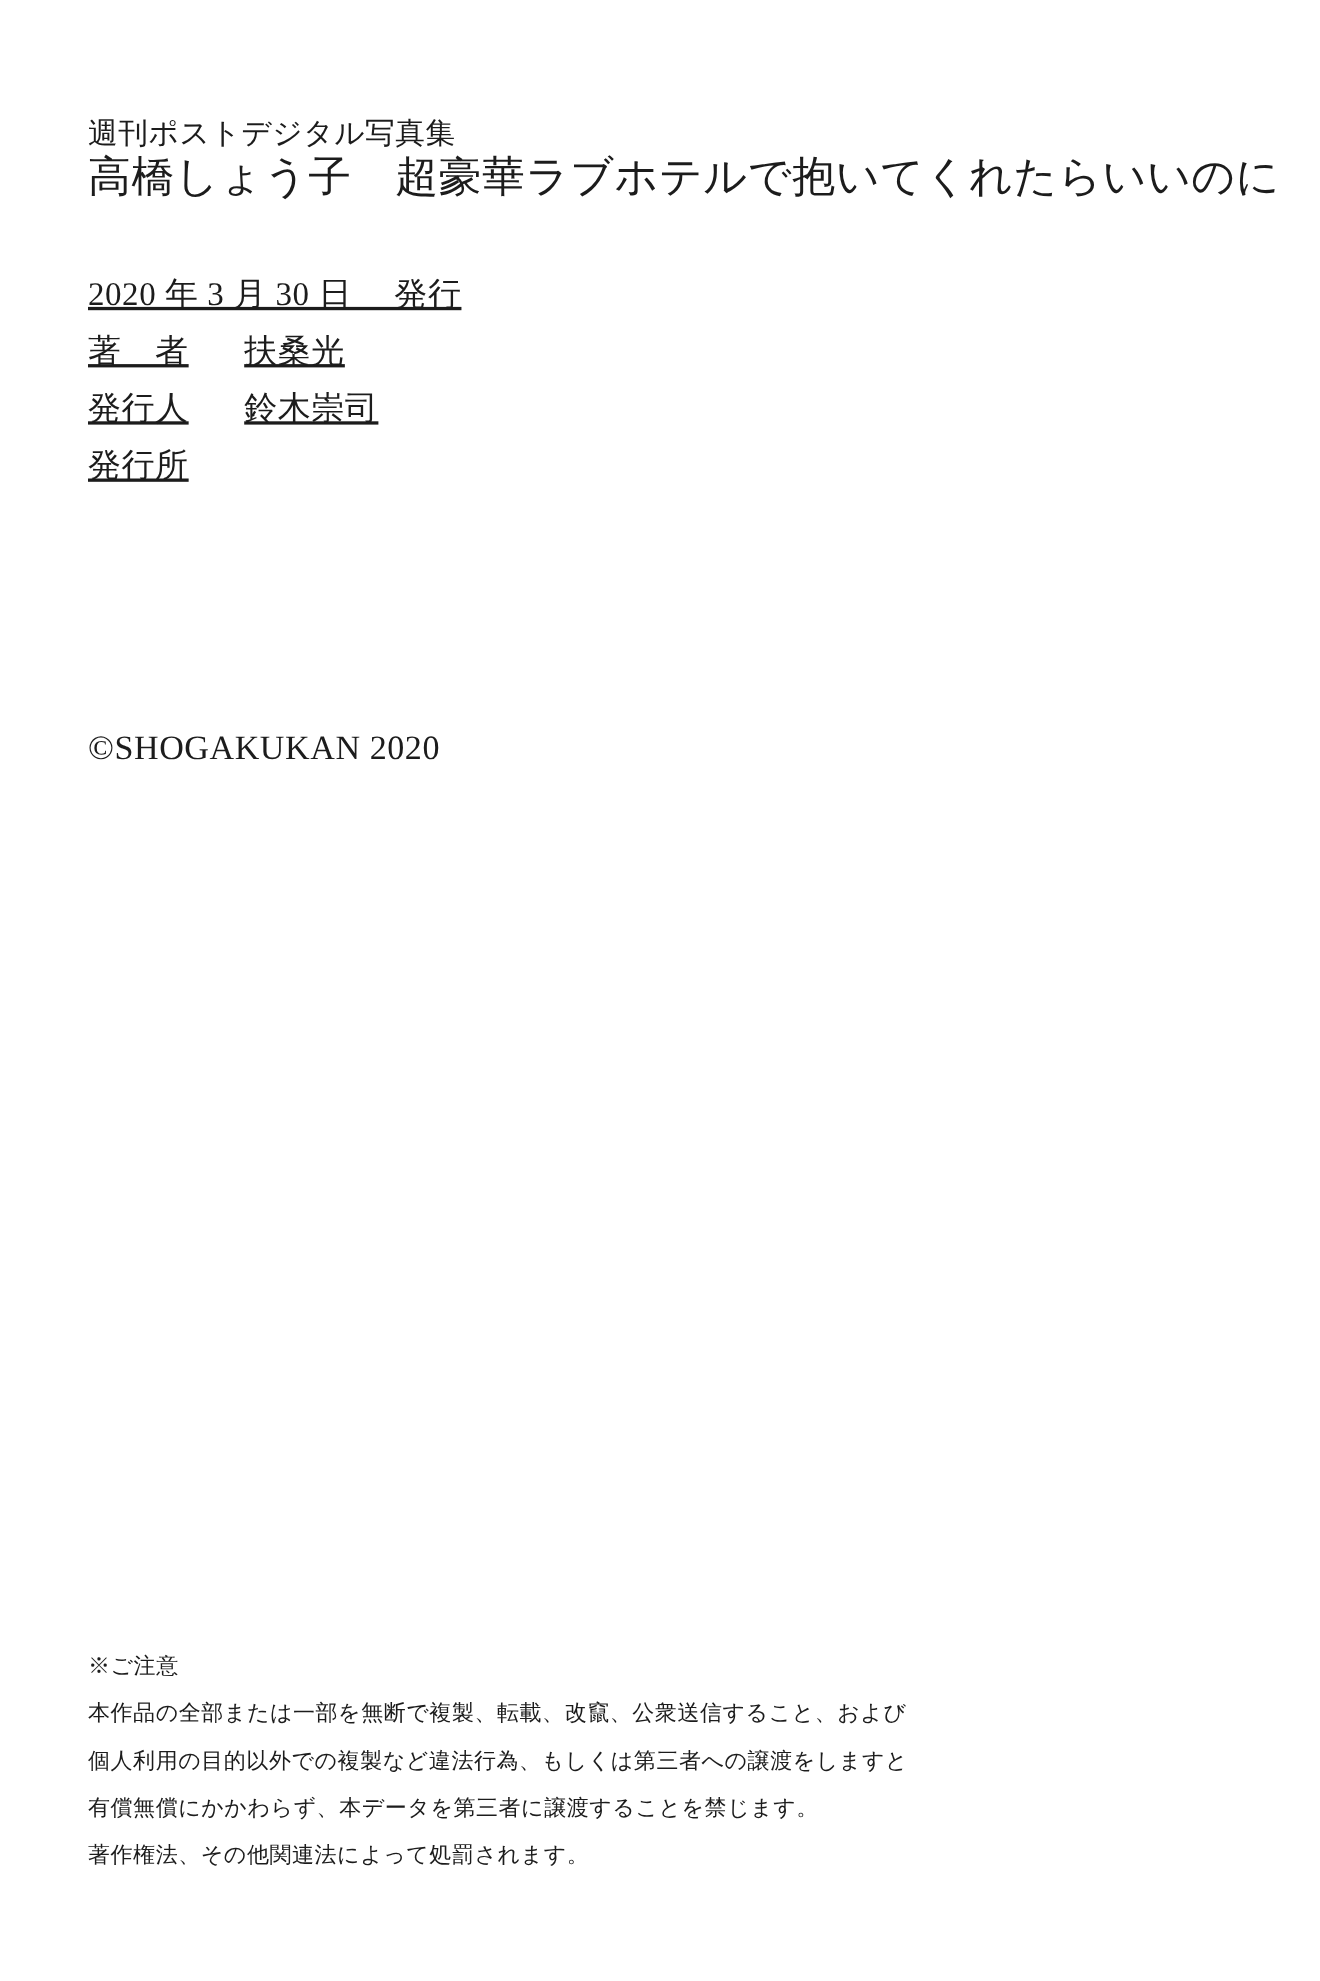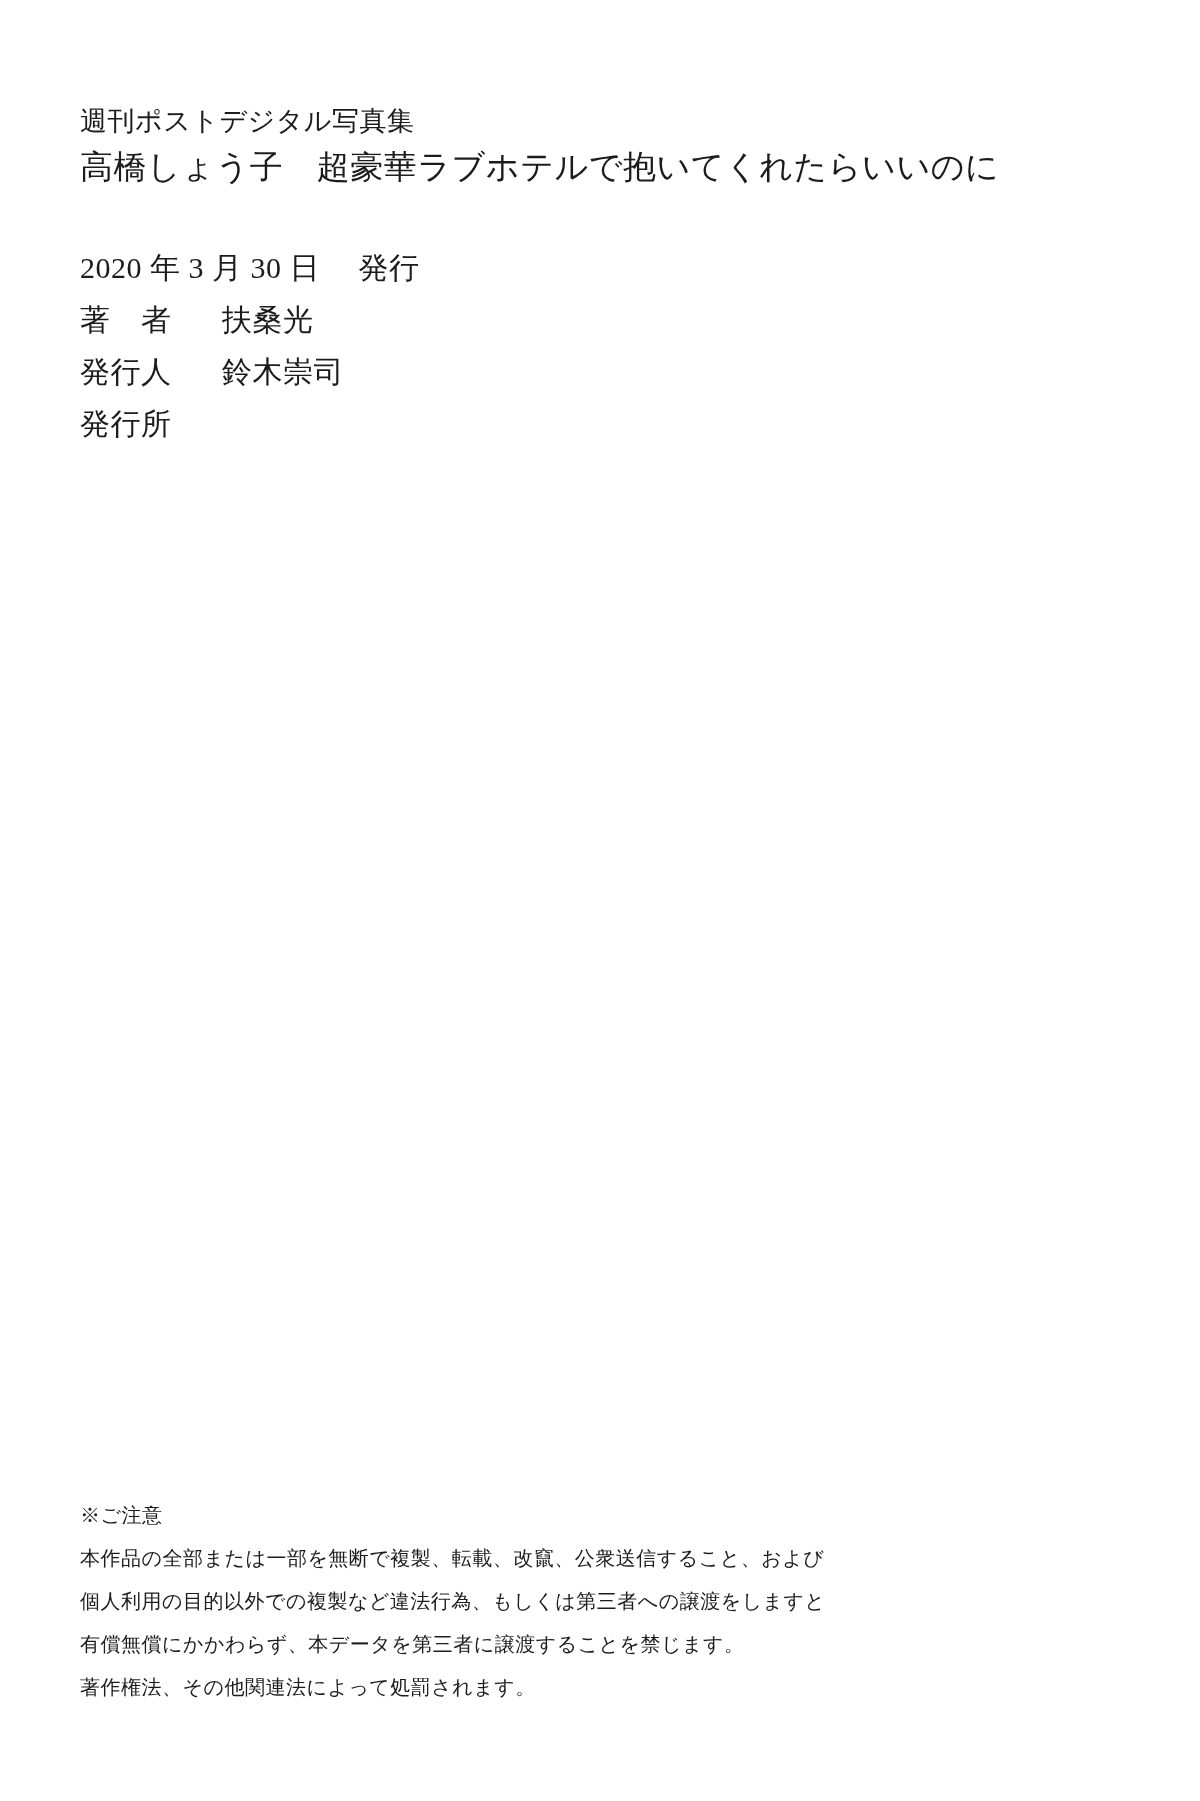--- a/index.html
+++ b/index.html
@@ -24,32 +24,33 @@
     left: 80px;
     top: 103px;
     font-size: 27px;
     letter-spacing: 0.5px;
     white-space: pre;
     text-align: center;
   }
   .title-line {
     position: absolute;
     left: 80px;
-    top: 145px;
-    font-size: 33px;
+    top: 134px;
+    font-size: 39px;
     letter-spacing: 0.5px;
     white-space: pre;
   }
   .info-block {
     position: absolute;
     left: 80px;
     top: 242px;
     font-size: 30px;
     line-height: 52px;
     letter-spacing: 0.5px;
+    text-decoration: underline;
   }
   .info-row {
     display: flex;
     white-space: pre;
   }
   .info-row .label {
     width: 96px;
     flex: 0 0 96px;
   }
   .info-row .value {
@@ -98,20 +99,21 @@
       <span class="label">発行人</span>
       <span class="value">鈴木崇司</span>
     </div>
 
     <div class="info-row">
       <span class="label">発行所</span>
     </div>
 
   </div>
 
+  <div class="copyright-line">©SHOGAKUKAN 2020</div>
 
   <div class="notice-block">
     <div class="notice-line">※ご注意</div>
     <div class="notice-line">本作品の全部または一部を無断で複製、転載、改竄、公衆送信すること、および</div>
     <div class="notice-line">個人利用の目的以外での複製など違法行為、もしくは第三者への譲渡をしますと</div>
     <div class="notice-line">有償無償にかかわらず、本データを第三者に譲渡することを禁じます。</div>
     <div class="notice-line">著作権法、その他関連法によって処罰されます。</div>
   </div>
 
 </div>

